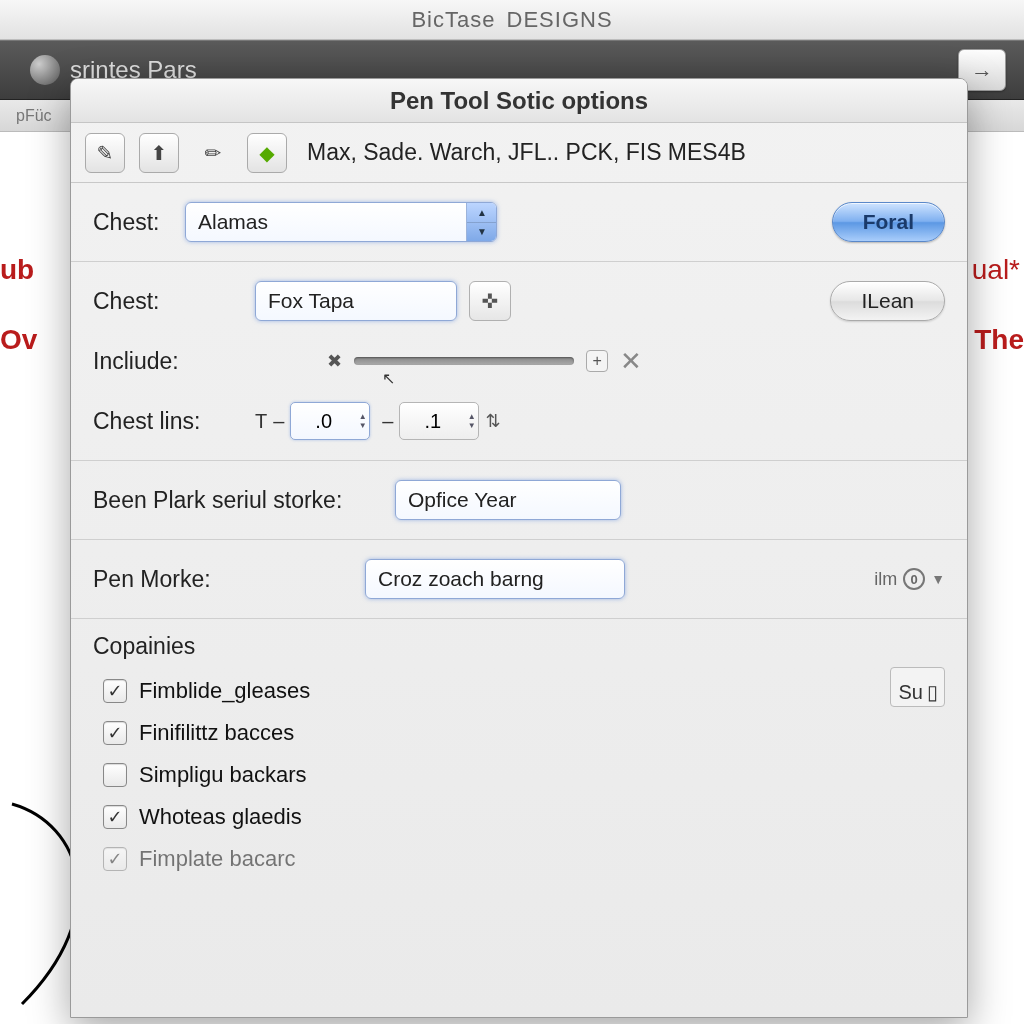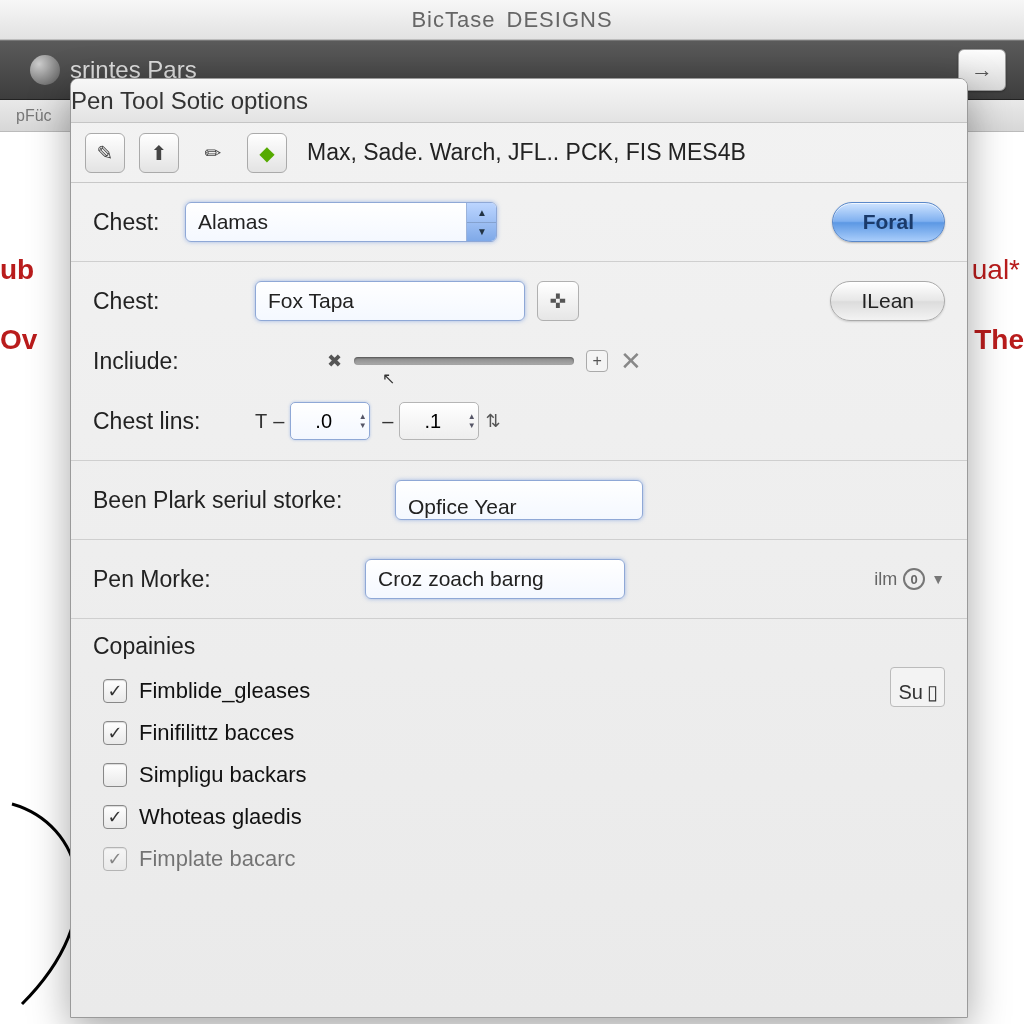--- a/index.html
+++ b/index.html
@@ -12,21 +12,21 @@
 .toolbar-main .globe { width: 30px; height: 30px; border-radius: 50%; background: radial-gradient(circle at 30% 30%, #ccc, #555); margin-right: 10px; }
 .toolbar-main .forward-btn { position: absolute; right: 18px; top: 8px; width: 48px; height: 42px; background: linear-gradient(#fdfdfd,#d9d9d9); border: 1px solid #999; border-radius: 6px; display:flex; align-items:center; justify-content:center; color:#555; font-size:22px; box-shadow: 0 1px 2px rgba(0,0,0,.3); }
 
 .sub-bar { height: 32px; background: linear-gradient(#e9e9e9,#d7d7d7); border-bottom: 1px solid #bbb; color:#777; font-size:16px; padding-left: 16px; line-height:32px; }
 
 .canvas-bg { position: absolute; left:0; right:0; top: 132px; bottom:0; background:#fff; }
 .bg-text { position:absolute; font-weight:bold; font-size:28px; color:#b91c1c; }
 .bg-curve { position:absolute; left: -8px; bottom: 10px; width: 140px; height: 220px; }
 
 .dialog { position: absolute; left: 70px; top: 78px; width: 898px; height: 940px; background: linear-gradient(#f2f2f2,#eaeaea); border: 1px solid #9a9a9a; border-radius: 8px 8px 0 0; box-shadow: 0 12px 40px rgba(0,0,0,.35); overflow:hidden; }
-.dialog-title { height: 44px; text-align:left; line-height:44px; font-size: 24px; color:#333; background: linear-gradient(#f7f7f7,#e3e3e3); border-bottom: 1px solid #c5c5c5; }
+.dialog-title { height: 44px; text-align:center; line-height:44px; font-size: 24px; color:#333; background: linear-gradient(#f7f7f7,#e3e3e3); border-bottom: 1px solid #c5c5c5; font-weight: bold; }
 
 .dialog-toolbar { height: 60px; display:flex; align-items:center; gap: 14px; padding: 0 14px; border-bottom: 1px solid #c8c8c8; }
 .tb-btn { width: 40px; height: 40px; border:1px solid #aaa; border-radius:6px; background: linear-gradient(#fff,#e3e3e3); display:flex; align-items:center; justify-content:center; font-size:20px; color:#444; }
 .tb-btn.green { color: #5a0; }
 .toolbar-text { font-size: 23px; color:#222; margin-left: 6px; }
 
 .section { padding: 14px 22px; border-bottom: 1px solid #cfcfcf; }
 .row { display:flex; align-items:center; min-height: 50px; gap: 12px; }
 .row + .row { margin-top: 10px; }
 .label { font-size: 23px; color:#222; min-width: 80px; }
@@ -127,21 +127,21 @@
         </div>
       </div>
       <div class="spacer"></div>
       <button class="aqua-btn">Foral</button>
     </div>
   </div>
 
   <div class="section">
     <div class="row">
       <div class="label wide">Chest:</div>
-      <div class="combo" style="width:270px;">
+      <div class="combo" style="width:202px;">
         <input class="combo-input" value="Fox Tapa" style="">
 
       </div>
       <div class="square-btn">
         <span>✜</span>
       </div>
       <div class="spacer"></div>
       <button class="pill-btn">ILean</button>
     </div>
 
@@ -183,21 +183,21 @@
             </div>
         </div>
         <span class="mini-icon">⇅</span>
       </div>
     </div>
   </div>
 
   <div class="section">
     <div class="row">
       <div class="label xwide">Been Plark seriul storke:</div>
-      <div class="combo" style="width:248px;align-items:flex-end;">
+      <div class="combo" style="width:226px;">
         <input class="combo-input" value="Opfice Year" style="">
 
       </div>
     </div>
   </div>
 
   <div class="section">
     <div class="row">
       <div class="label" style="min-width:260px;">Pen Morke:</div>
       <div class="combo" style="width:260px;">

